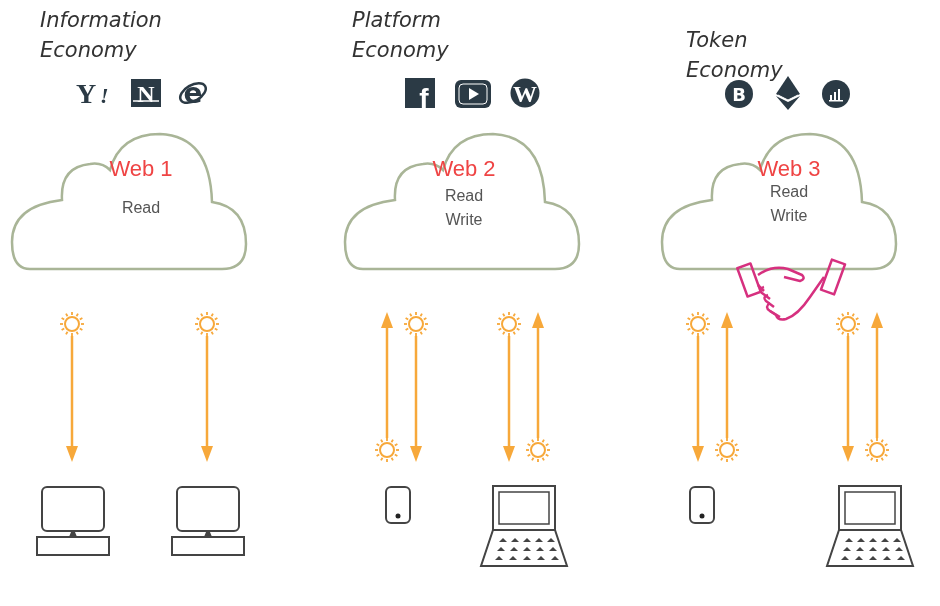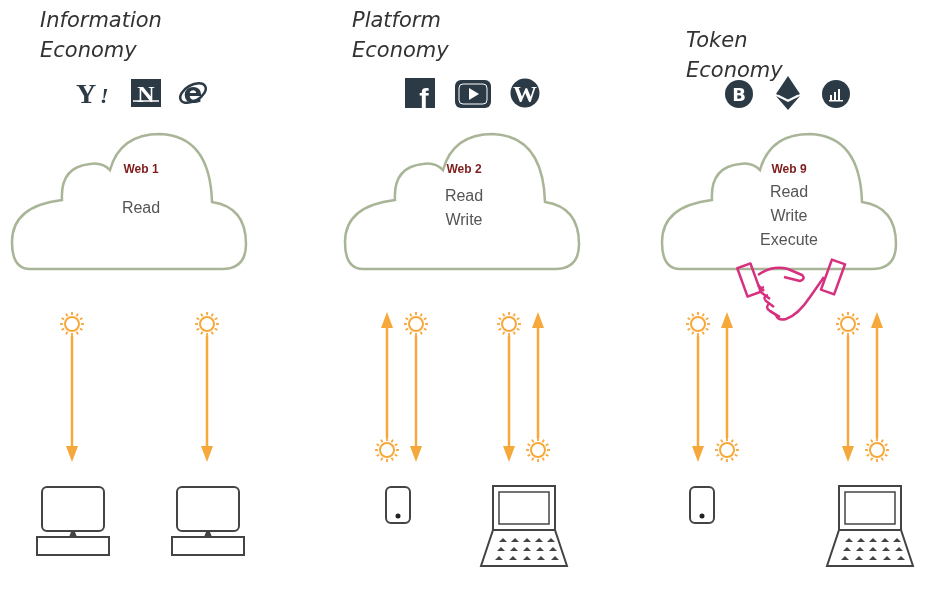--- a/index.html
+++ b/index.html
@@ -2,21 +2,21 @@
 <html><head>
 <meta charset="utf-8">
 <style>
   html, body { margin:0; padding:0; background:#ffffff; }
   body { width:940px; height:606px; position:relative; overflow:hidden; font-family:"DejaVu Sans", sans-serif; }
   .eco-title { position:absolute; width:200px; text-align:left; font-style:italic; font-size:21px; line-height:30px; color:#333; font-family:"DejaVu Sans", sans-serif; }
   .eco-title span { display:block; }
   .logo { position:absolute; width:30px; height:30px; }
   .cloud-svg { position:absolute; }
   .cloud-text { position:absolute; width:140px; text-align:center; color:#444; font-family:"Liberation Sans", sans-serif; }
-  .cloud-text .ttl { font-weight:bold; font-size:12px; color:#7f1d1d; display:block; line-height:22px; }
+  .cloud-text .ttl { font-weight:normal; font-size:22px; color:#ef4444; display:block; line-height:22px; }
   .cloud-text .cap { font-size:16px; display:block; line-height:24px; color:#555; }
   svg { overflow:visible; }
 </style>
 </head>
 <body>
 
 <div class="eco-title" style="left:40px;top:5px;">
   <span>Information</span>
   <span>Economy</span>
 </div>
@@ -87,24 +87,23 @@
 <div class="cloud-text" style="left:71px;top:158px;">
   <span class="ttl">Web 1</span>
   <span class="cap" style="margin-top:16px;">Read</span>
 </div>
 <div class="cloud-text" style="left:394px;top:158px;">
   <span class="ttl">Web 2</span>
   <span class="cap" style="margin-top:4px;">Read</span>
   <span class="cap">Write</span>
 </div>
 <div class="cloud-text" style="left:719px;top:158px;">
-  <span class="ttl">Web 9</span>
+  <span class="ttl">Web 3</span>
   <span class="cap">Read</span>
   <span class="cap">Write</span>
-  <span class="cap">Execute</span>
 </div>
 
 <svg style="position:absolute;left:740px;top:255px;" width="104" height="70" viewBox="0 0 104 70">
   <g fill="none" stroke="#d6307f" stroke-width="2.5" stroke-linejoin="round">
     <rect x="2" y="10" width="14" height="30" transform="rotate(-20 9 25)"></rect>
     <rect x="86" y="6" width="14" height="32" transform="rotate(20 93 22)"></rect>
     <path d="M18,20 Q32,10 48,14 L62,20 Q66,24 60,26 L44,22"></path>
     <path d="M84,22 L70,42 Q58,60 46,64 Q38,66 36,60 L30,56 Q24,52 30,48"></path>
     <path d="M40,62 L30,56"></path>
     <path d="M34,52 L26,46 Q22,42 28,40"></path>

